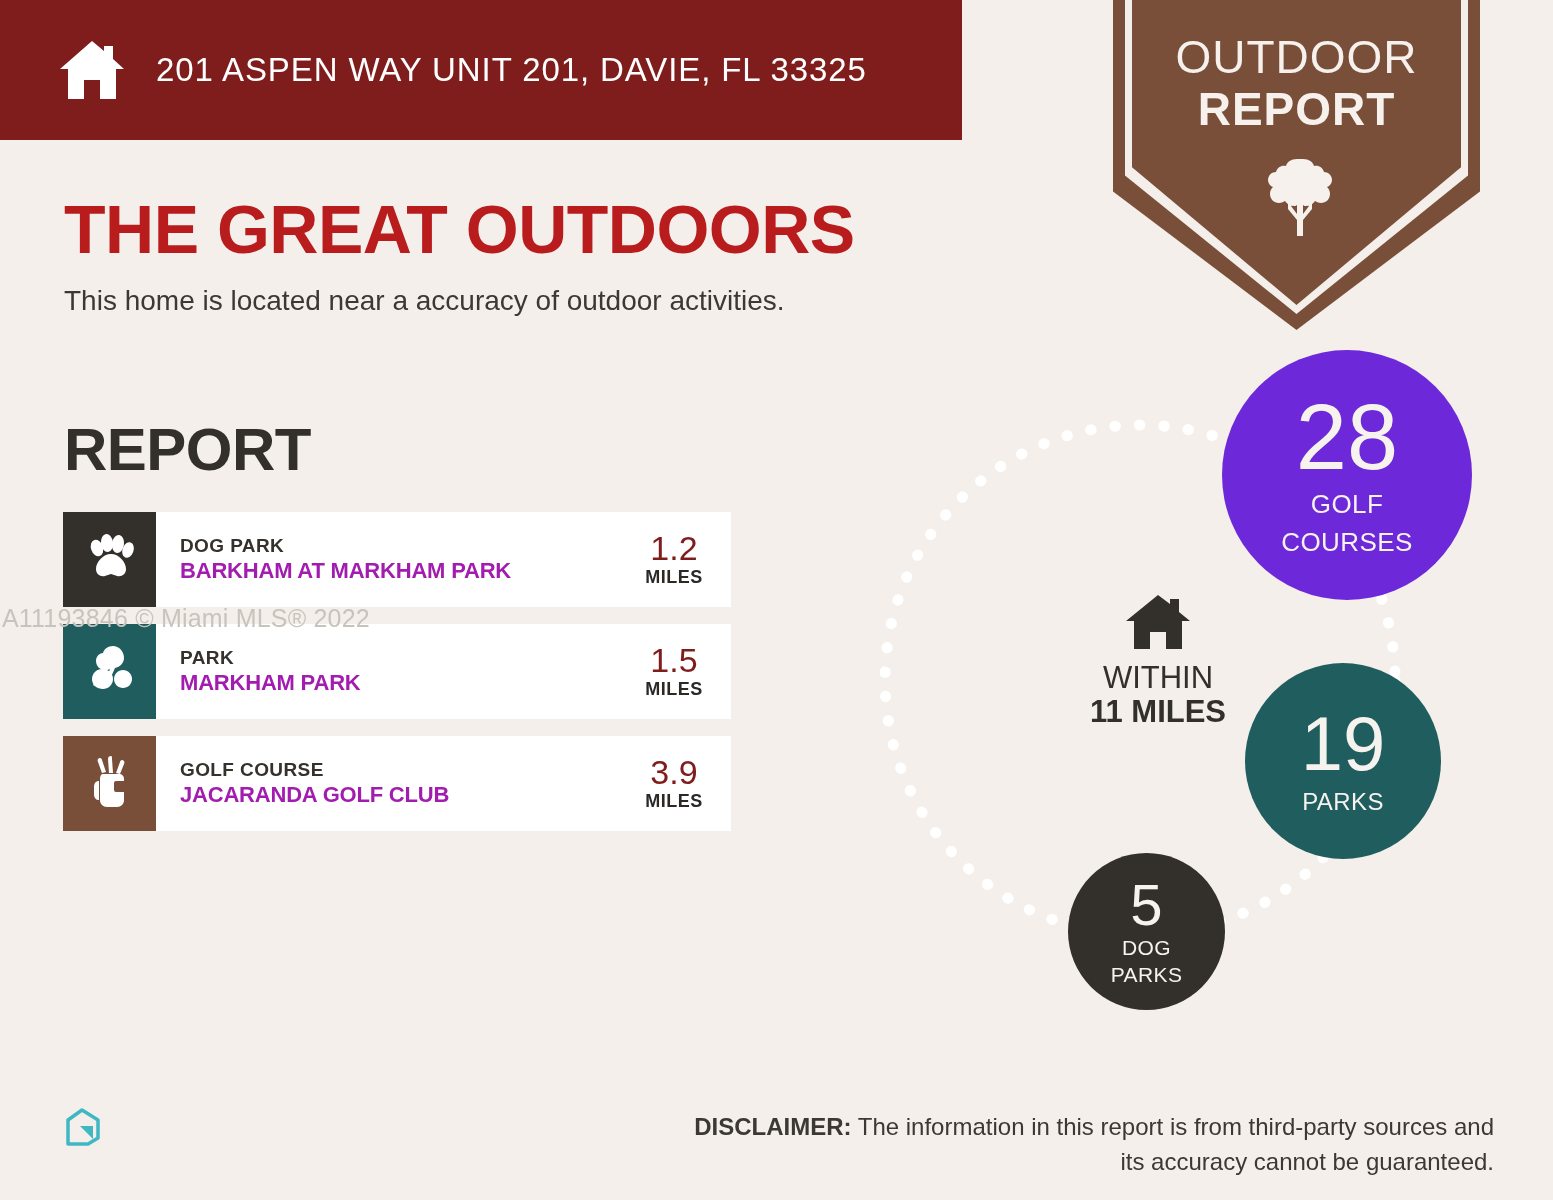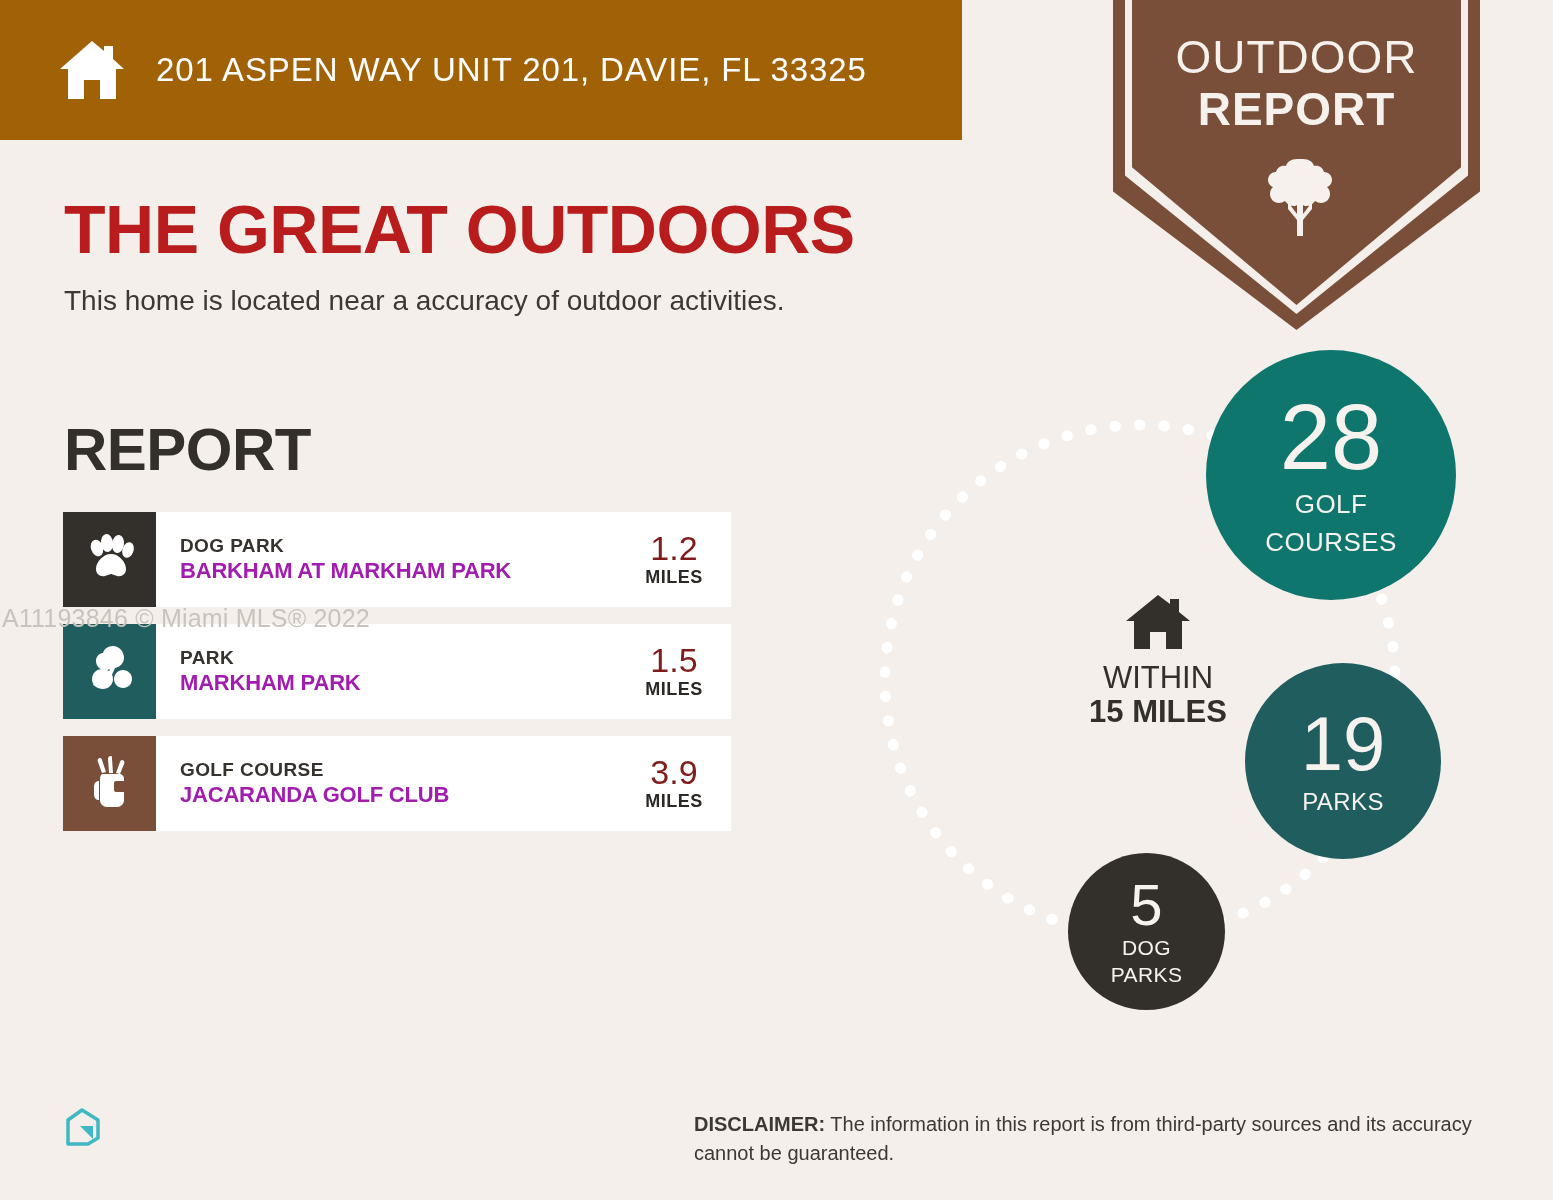--- a/index.html
+++ b/index.html
@@ -8,21 +8,21 @@
     background:#f4efea;
     font-family:"Liberation Sans", sans-serif;
     position:relative;
     overflow:hidden;
     color:#312e2b;
   }
 
   
   .header-bar{
     position:absolute; left:0; top:0; width:962px; height:140px;
-    background:#a16207; display:flex; align-items:center; padding-left:58px;
+    background:#7f1d1d; display:flex; align-items:center; padding-left:58px;
   }
   .header-home-icon{ width:68px; height:62px; flex:0 0 auto; }
   .header-address{
     margin-left:30px; color:#ffffff; font-size:33px; letter-spacing:0.9px;
     font-weight:400; white-space:nowrap;
   }
 
   
   .badge{
     position:absolute; left:1113px; top:0; width:367px; height:330px;
@@ -108,21 +108,21 @@
   .center-miles{ font-size:31px; font-weight:700; color:#332f2b; line-height:1.1;}
 
   .stat-circle{
     position:absolute; border-radius:50%; display:flex; flex-direction:column;
     align-items:center; justify-content:center; color:#f6f2ee; text-align:center;
   }
   .stat-num{ font-weight:400; line-height:0.95; }
   .stat-label{ line-height:1.05; letter-spacing:0.4px; }
 
   .circle-golf{
-    left:366px; top:0px; width:250px; height:250px; background:#0f766e;
+    left:382px; top:0px; width:250px; height:250px; background:#6d28d9;
   }
   .circle-golf .stat-num{ font-size:92px; }
   .circle-golf .stat-label{ font-size:26px; margin-top:10px; }
 
   .circle-parks{
     left:405px; top:313px; width:196px; height:196px; background:#1f5d5e;
   }
   .circle-parks .stat-num{ font-size:76px; }
   .circle-parks .stat-label{ font-size:24px; margin-top:8px; }
 
@@ -134,21 +134,21 @@
 
   
   .brand{
     position:absolute; left:62px; top:1106px; display:flex; align-items:center;
   }
   .brand-name{
     margin-left:12px; font-size:36px; color:#5c5c5c; font-weight:400; letter-spacing:-0.3px;
   }
   .disclaimer{
     position:absolute; left:694px; top:1110px; width:800px;
-    font-size:20px; line-height:1.45; color:#3c3834;
+    font-size:24px; line-height:1.45; color:#3c3834;text-align:right;
   }
   .disclaimer b{ font-weight:700; }
 </style>
 </head>
 <body>
 
 <div class="header-bar">
   <span class="header-home-icon">
     <svg viewBox="0 0 68 62" width="68" height="62" aria-hidden="true">
       <path fill="#ffffff" d="M34 2 L2 30 L10 30 L10 60 L26 60 L26 41 L42 41 L42 60 L58 60 L58 30 L66 30 L55 20 L55 7 L46 7 L46 12 Z"></path>
@@ -260,21 +260,21 @@
     <circle cx="300" cy="330" r="255" fill="none" stroke="#ffffff" stroke-width="11" stroke-linecap="round" stroke-dasharray="0.5 24"></circle>
   </svg>
 
   <div class="center-block">
     <span class="center-house">
       <svg width="68" height="58" viewBox="0 0 68 58" aria-hidden="true">
         <path fill="#332f2b" d="M34 2 L2 28 L10 28 L10 56 L26 56 L26 39 L42 39 L42 56 L58 56 L58 28 L66 28 L55 19 L55 6 L46 6 L46 11 Z"></path>
       </svg>
     </span>
     <div class="center-within">WITHIN</div>
-    <div class="center-miles">15 MILES</div>
+    <div class="center-miles">11 MILES</div>
   </div>
 
   <div class="stat-circle circle-golf">
     <div class="stat-num">28</div>
     <div class="stat-label">GOLF</div>
     <div class="stat-label">COURSES</div>
   </div>
 
   <div class="stat-circle circle-parks">
     <div class="stat-num">19</div>

